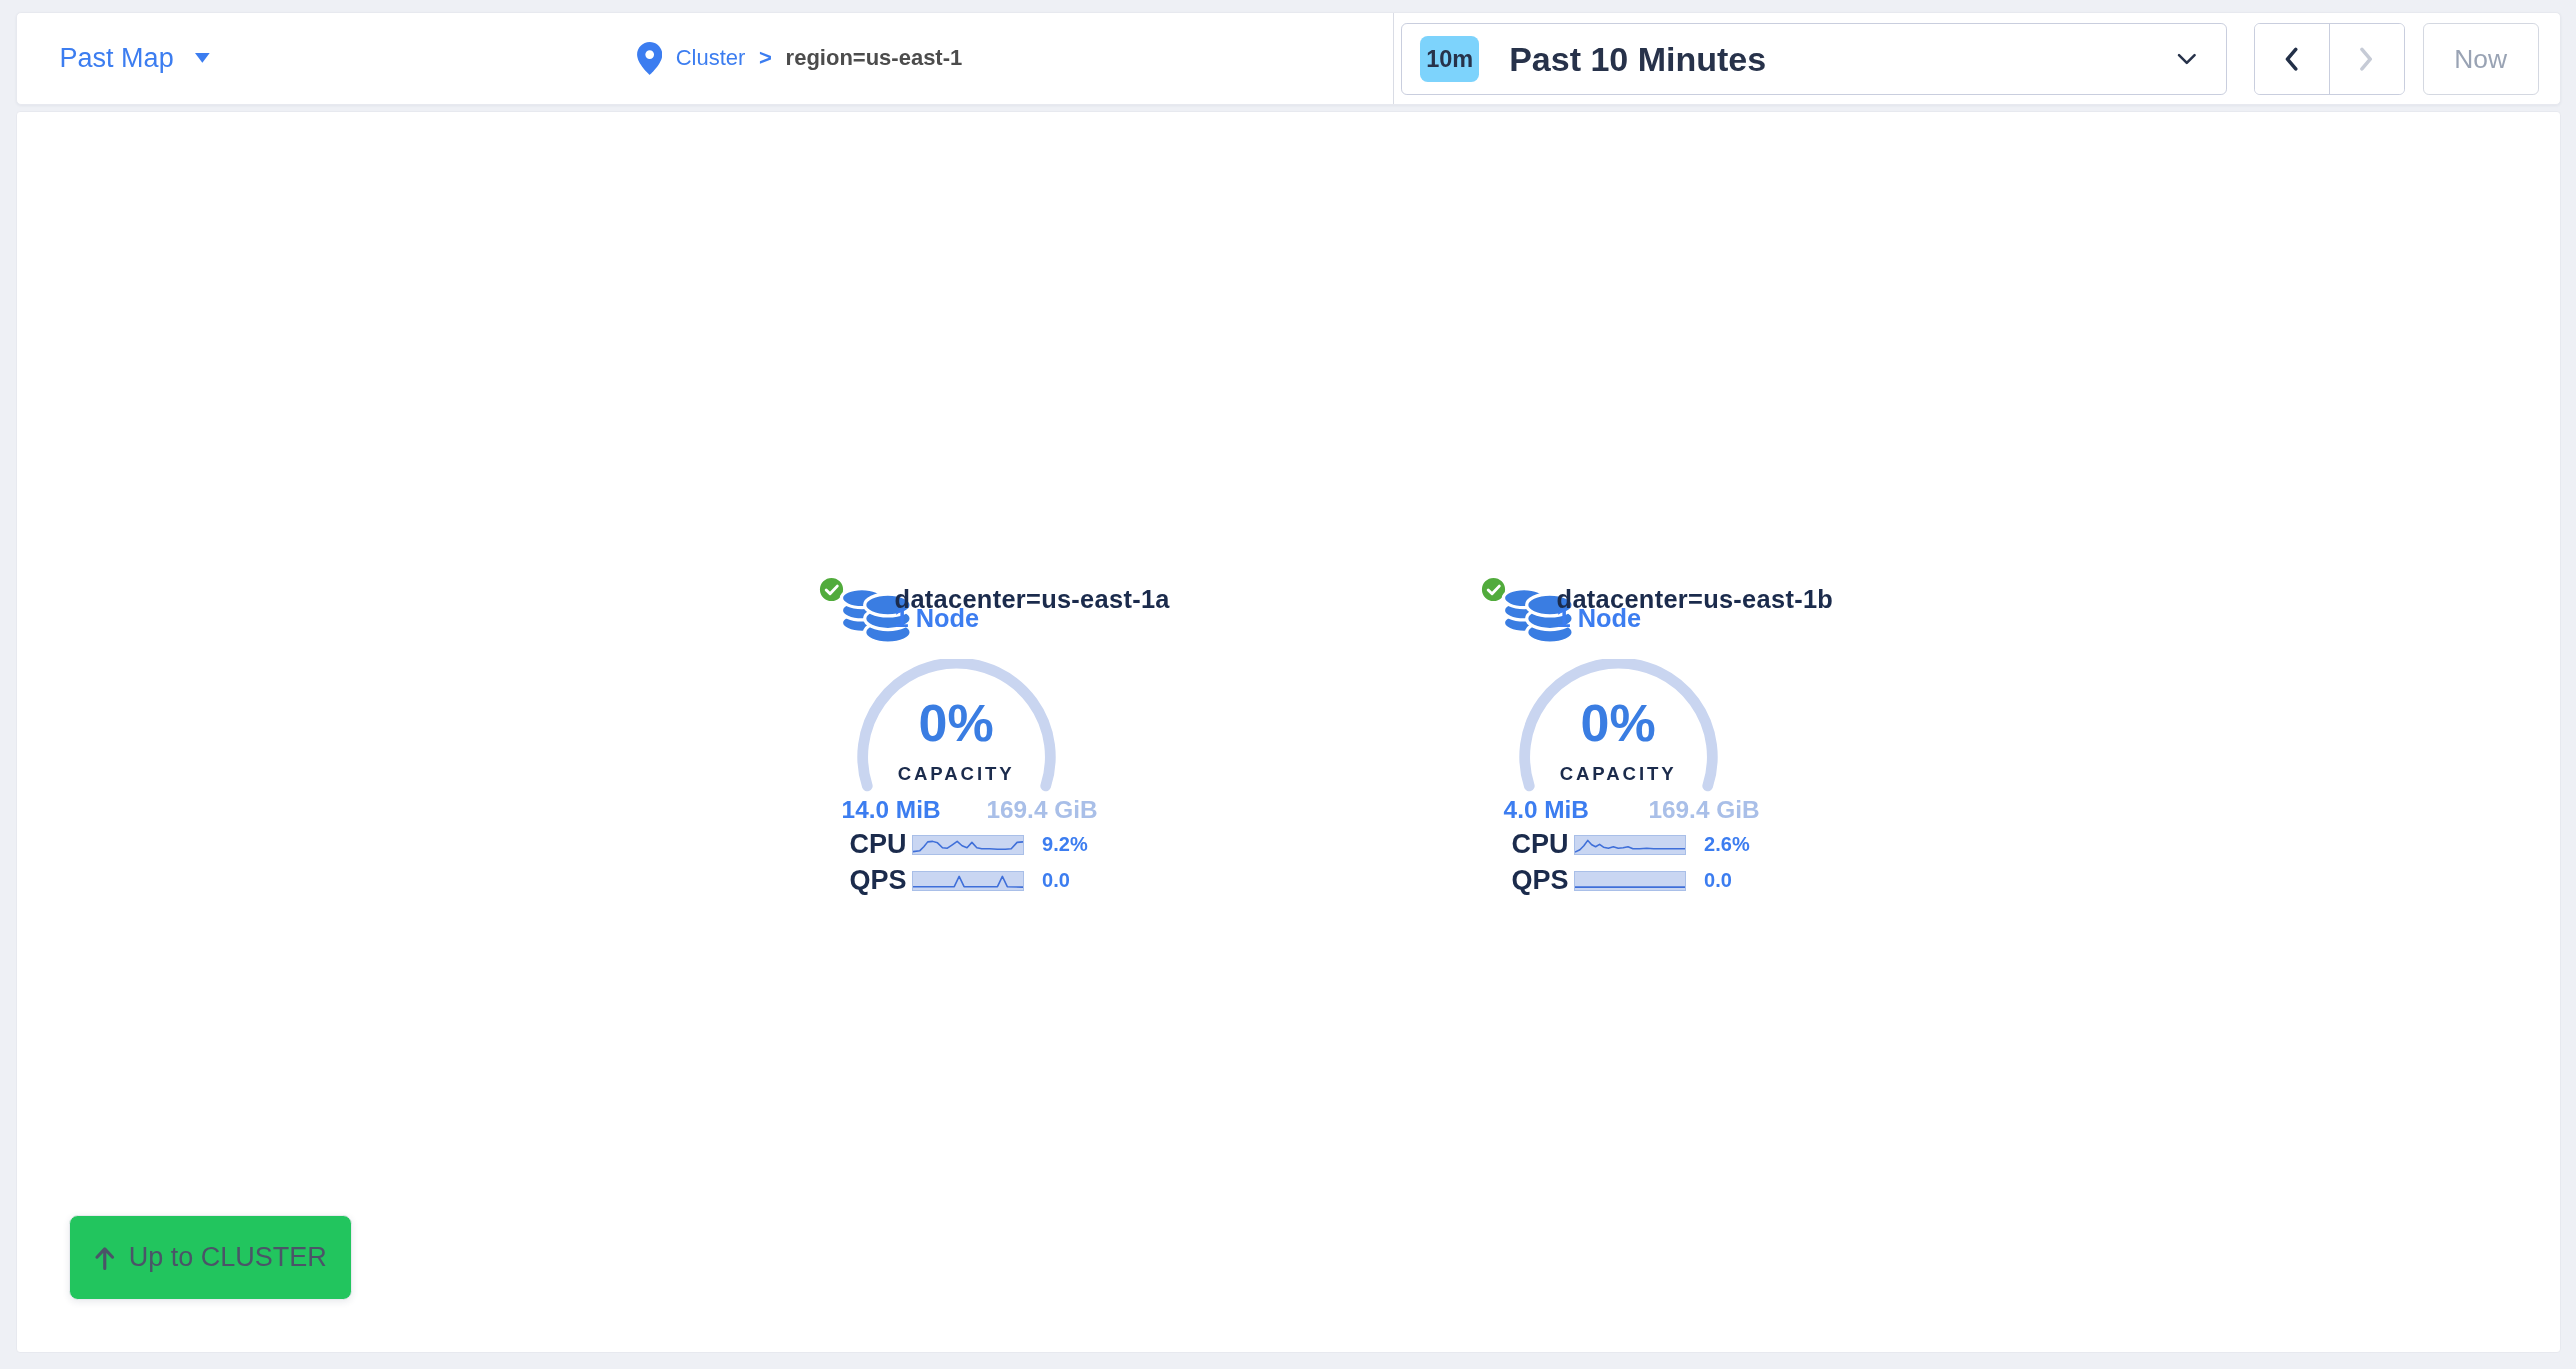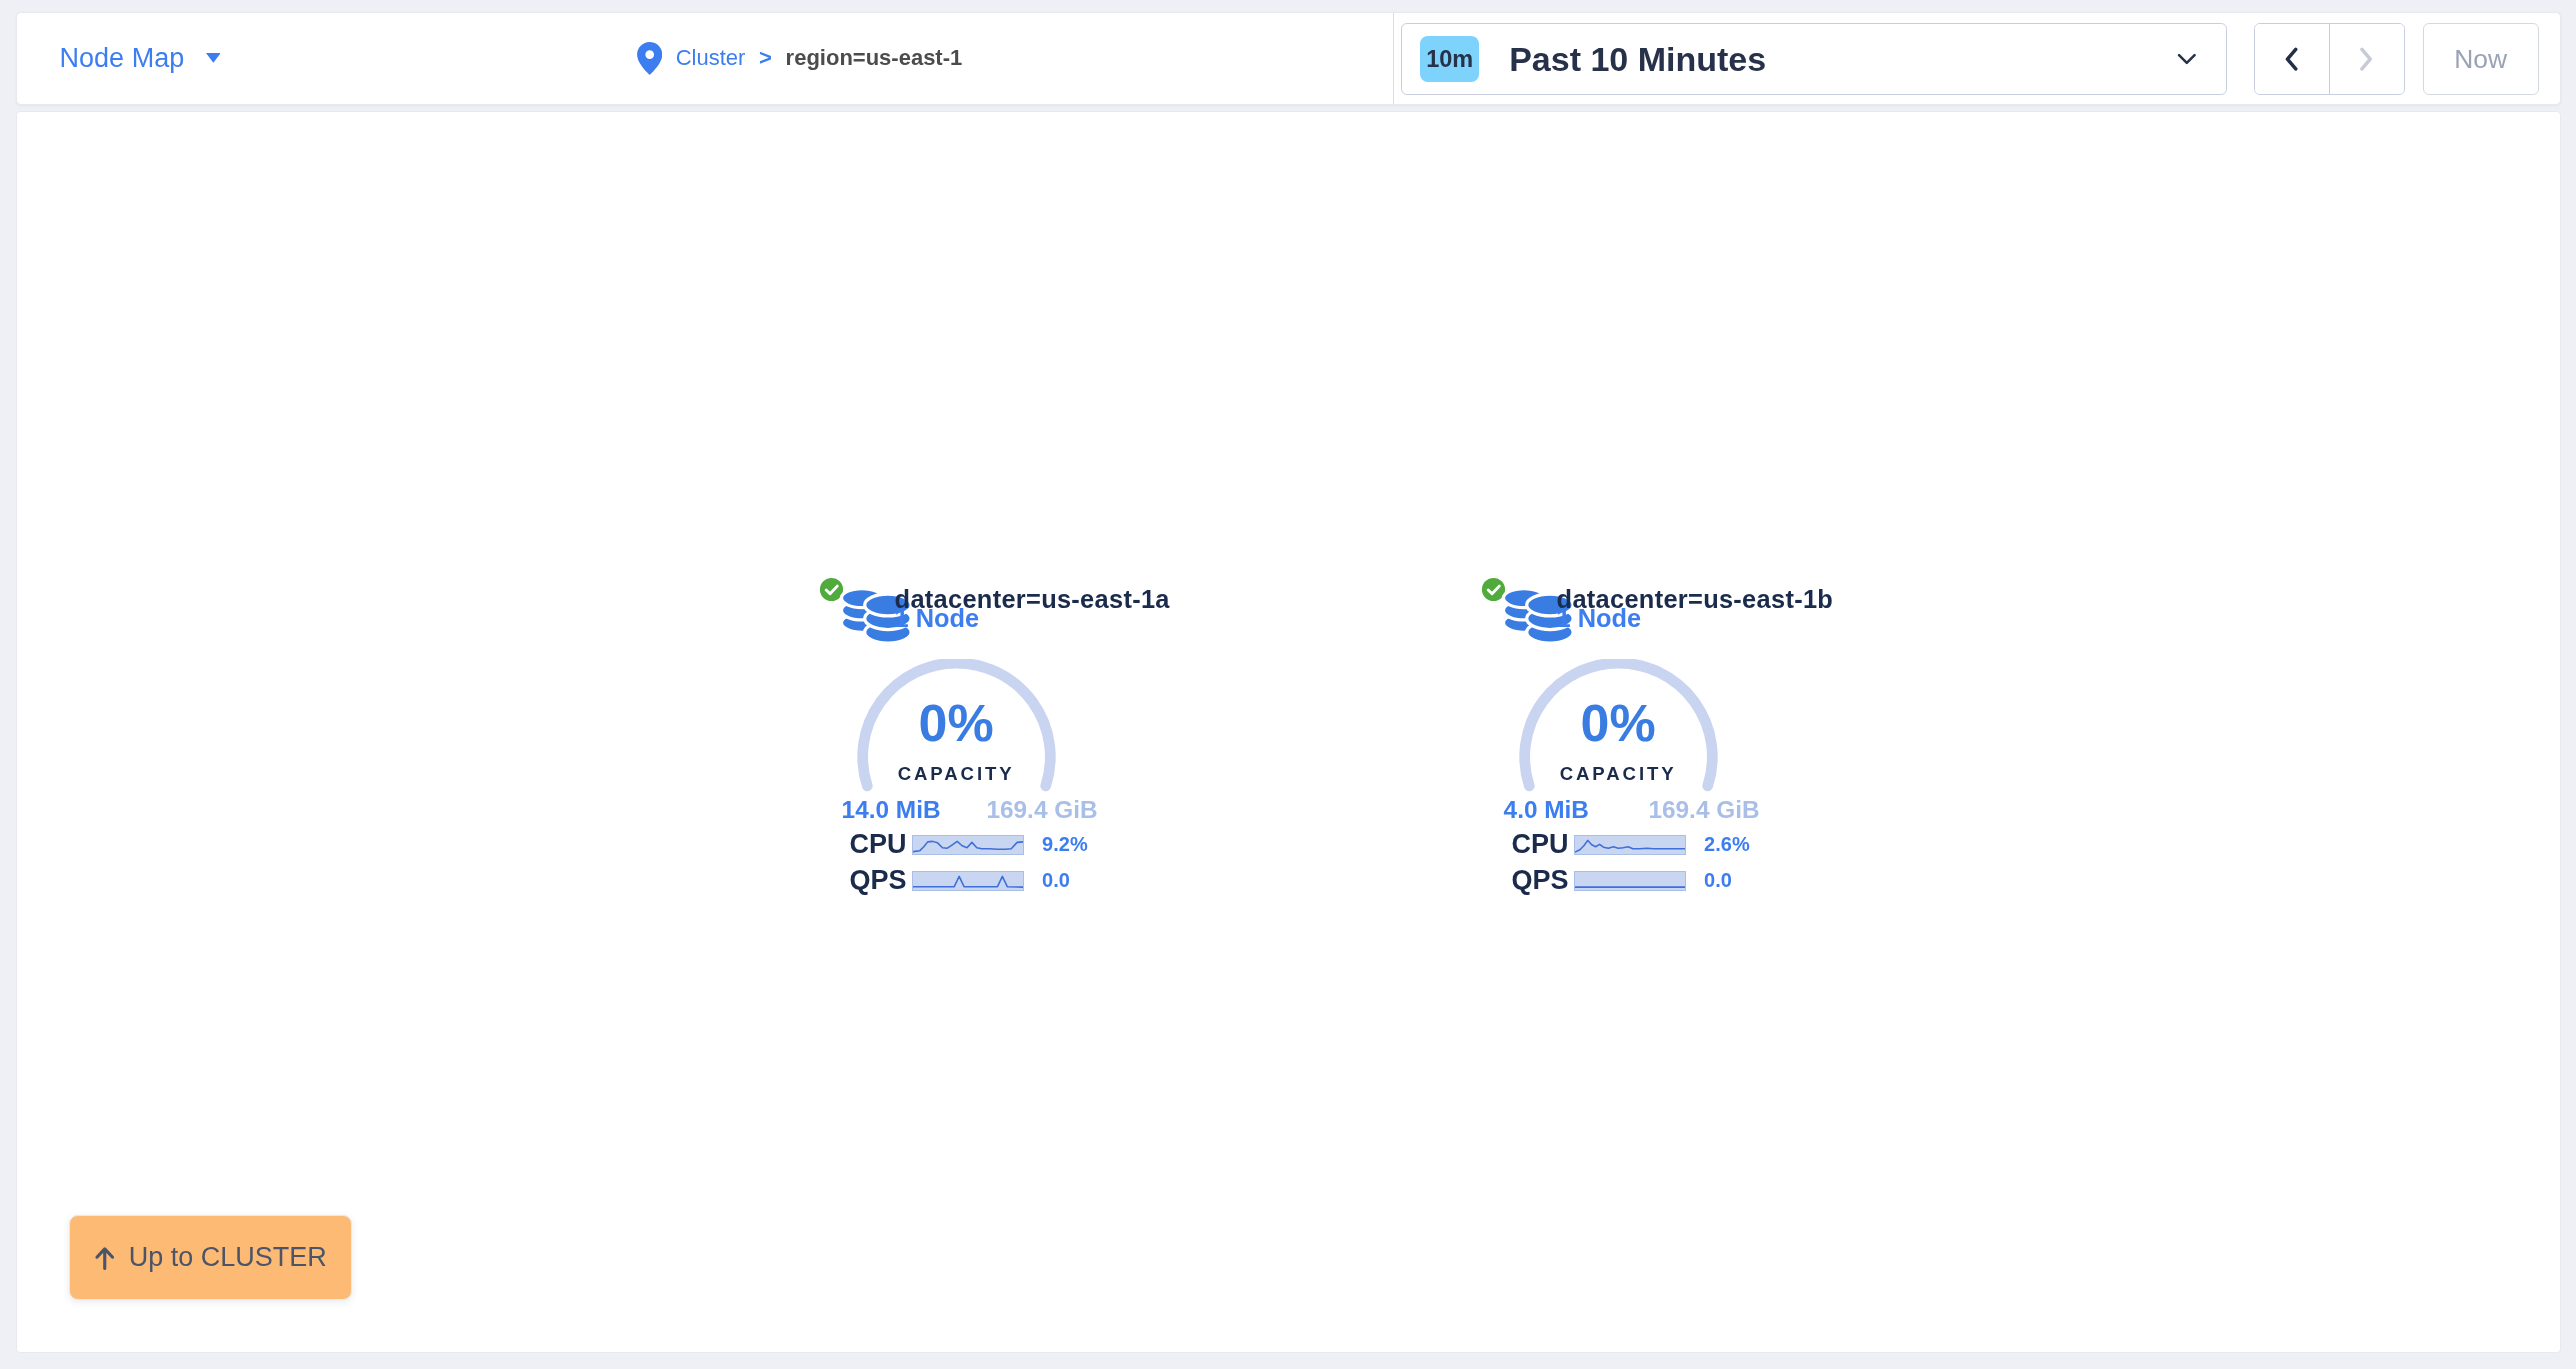--- a/index.html
+++ b/index.html
@@ -55,33 +55,33 @@
     letter-spacing:2.9px;color:var(--navy);}
   .cap-row{position:absolute;left:29px;top:227px;width:256px;display:flex;justify-content:space-between;font-size:24.4px;font-weight:600;}
   .cap-used{color:var(--accent);}
   .cap-total{color:var(--capacity_total);}
   .metric{position:absolute;left:37px;display:flex;align-items:center;height:23.5px;}
   .metric.cpu{top:264px;} .metric.qps{top:300px;}
   .mlabel{min-width:51px;font-size:27px;font-weight:700;color:var(--navy);}
   .spark{margin-left:4.9px;width:110px;height:17.6px;background:var(--spark_fill);border:1px solid var(--spark_border);box-sizing:content-box;}
   .mvalue{margin-left:18.6px;font-size:20px;font-weight:700;color:var(--accent);}
 
-  .up-btn{position:absolute;left:52px;top:1103px;width:283px;height:85px;background:#fdba74;border:1px solid #e8eaef;
+  .up-btn{position:absolute;left:52px;top:1103px;width:283px;height:85px;background:#22c55e;border:1px solid #e8eaef;
     border-radius:8.8px;box-shadow:0 2px 7.8px rgba(40,50,80,.10);display:flex;align-items:center;justify-content:center;
     gap:11.7px;font-family:inherit;font-size:27px;color:var(--up_text);cursor:pointer;}
 </style>
 </head>
 <body>
 
 <div class="stage">
 
   <header class="topbar">
 
     <div class="view-select">
-      <span class="vs-label">Node Map</span>
+      <span class="vs-label">Past Map</span>
       <svg width="14.7" height="9.8" viewBox="0 0 15 10">
         <polygon points="0,0 15,0 7.5,10" fill="#3c7df0"></polygon>
       </svg>
     </div>
 
     <div class="breadcrumb">
       <svg width="25.4" height="33" viewBox="0 0 26 34">
         <path d="M13 0C5.8 0 0 5.8 0 13c0 9.7 13 21 13 21s13-11.3 13-21C26 5.8 20.2 0 13 0zm0 17.5a4.5 4.5 0 1 1 0-9 4.5 4.5 0 0 1 0 9z" fill="#3c7df0"></path>
       </svg>
       <a class="crumb-root">Cluster</a>

